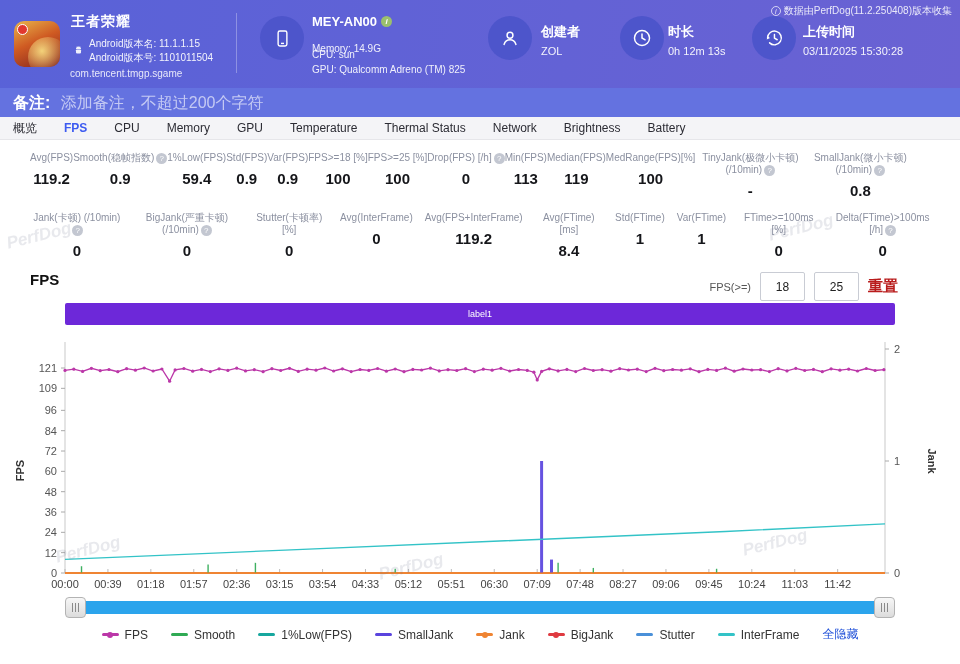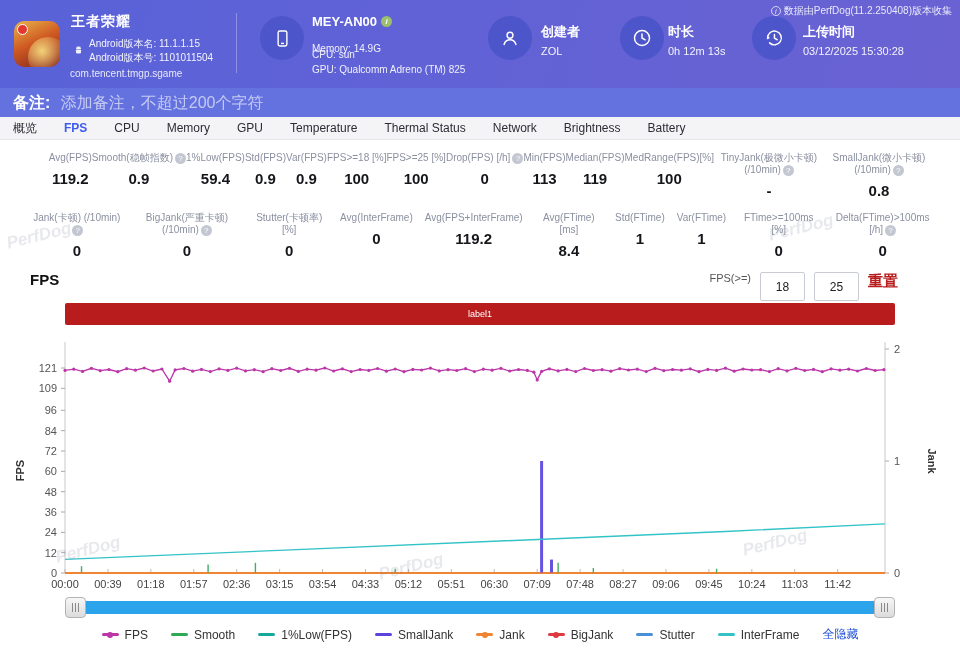--- a/index.html
+++ b/index.html
@@ -38,42 +38,42 @@
 
   
   .tabs { height:23px; background:#f4f4f7; border-bottom:1px solid #e6e6ea; display:flex; align-items:center;
     padding-left:13px; gap:27px; }
   .tab { font-size:12px; color:#2c2c34; cursor:pointer; white-space:nowrap; }
   .tab.active { color:#3d5bf1; font-weight:bold; }
 
   
   .stats { position:relative; padding:12px 0 6px; }
   .stats-row { display:flex; padding:0 26px 0 30px; }
-  .stats-row.r1 { justify-content:flex-end; margin-bottom:13px; }
+  .stats-row.r1 { justify-content:flex-start; margin-bottom:13px; }
   .stats-row.r2 { justify-content:flex-start; gap:12px; }
   .stat { text-align:center; }
   .stat-label { font-size:10px; color:#8b90a0; line-height:12px; max-width:110px; }
   .stat-value { font-size:15px; font-weight:bold; color:#15161a; margin-top:6px; }
   .info-icon { display:inline-block; width:11px; height:11px; margin-left:2px; border-radius:50%;
     background:#c3c7d1; color:#fff; font-size:8px; line-height:11px; text-align:center; cursor:pointer; }
 
   .watermark { position:absolute; color:rgba(110,120,140,.16); font-size:17px; font-style:italic; font-weight:bold;
     transform:rotate(-14deg); pointer-events:none; }
 
   
   .fps-sec { position:relative; height:30px; margin-top:2px; }
   .fps-sec h2 { position:absolute; left:30px; top:4px; font-size:15px; color:#111; }
-  .fps-filter { position:absolute; right:62px; top:5px; display:flex; align-items:flex-start; gap:9px; }
+  .fps-filter { position:absolute; right:62px; top:5px; display:flex; align-items:center; gap:9px; }
   .fps-filter .flabel { font-size:11px; color:#555; }
   .fps-filter input { width:45px; height:29px; border:1px solid #c9ccd4; border-radius:2px; text-align:center;
     font-size:12px; color:#222; font-family:"Liberation Sans", sans-serif; }
   .reset-link { font-size:15px; color:#b91c1c; cursor:pointer;font-weight:bold; }
 
   
-  .label-bar { margin:6px 65px 10px; height:22px; background:#b91c1c; border-radius:2px;
+  .label-bar { margin:6px 65px 10px; height:22px; background:#6d28d9; border-radius:2px;
     color:#fff; font-size:9px; text-align:center; line-height:22px; }
 
   
   .chart-wrap { position:relative; }
   .chart-wrap .watermark { font-size:17px; }
 
   
   .sb-row { position:relative; margin:0 65px; height:22px; }
   .sb-track { position:absolute; left:0; right:0; top:4px; height:13px; background:#2ba4ec; border-radius:2px; cursor:pointer; }
   .sb-handle { position:absolute; top:0; width:21px; height:21px; border:1px solid #b3b3b3; border-radius:4px;
@@ -150,21 +150,21 @@
     <div class="meta-value" style="left:668px; top:45px">0h 12m 13s</div>
 
     <div class="circle-ic" style="left:752px">
       <svg viewBox="0 0 24 24" width="22" height="22">
           <path d="M5 12a7.5 7.5 0 1 1 2.2 5.3" fill="none" stroke="#fff" stroke-width="1.6" stroke-linecap="round"></path>
           <path d="M4 13.6l.9-3.6 2.8 2z" fill="#fff"></path>
           <path d="M12.5 8.2v4l3 1.7" fill="none" stroke="#fff" stroke-width="1.6" stroke-linecap="round"></path>
         </svg>
     </div>
     <div class="meta-label" style="left:803px; top:23px">上传时间</div>
-    <div class="meta-value" style="left:803px; top:45px">03/12/2025 15:30:28</div>
+    <div class="meta-value" style="left:803px; top:45px">03/11/2025 15:30:28</div>
 
     <div class="collect-note">
       <span class="note-i">i</span>
       <span>数据由PerfDog(11.2.250408)版本收集</span>
     </div>
   </header>
 
   <div class="remark">
     <b>备注:</b>
     <span class="ph">添加备注，不超过200个字符</span>

